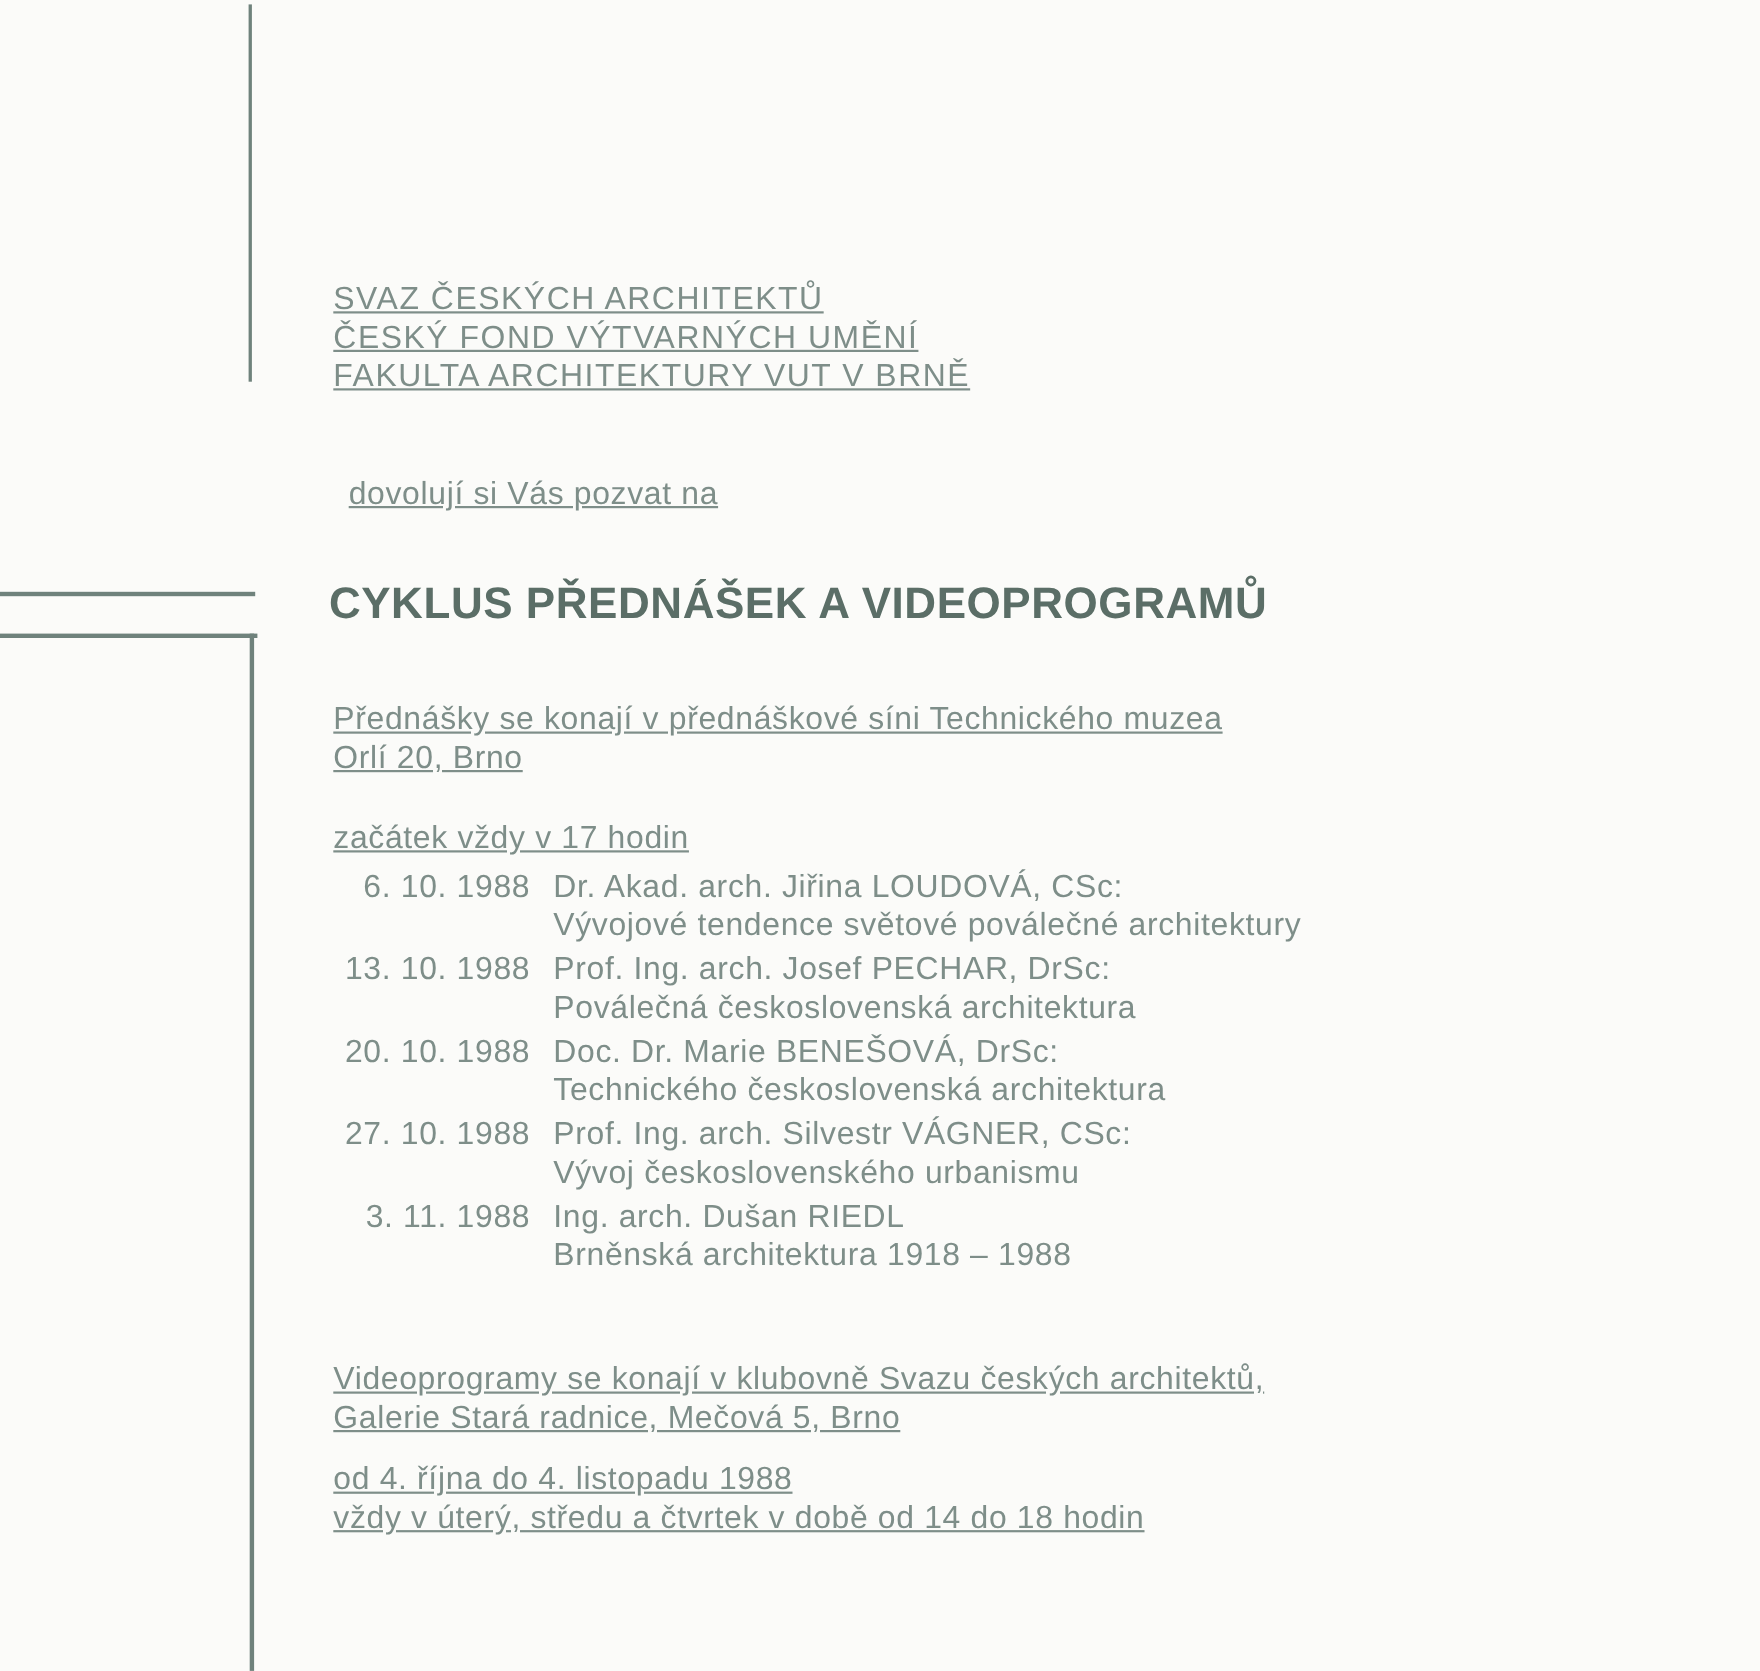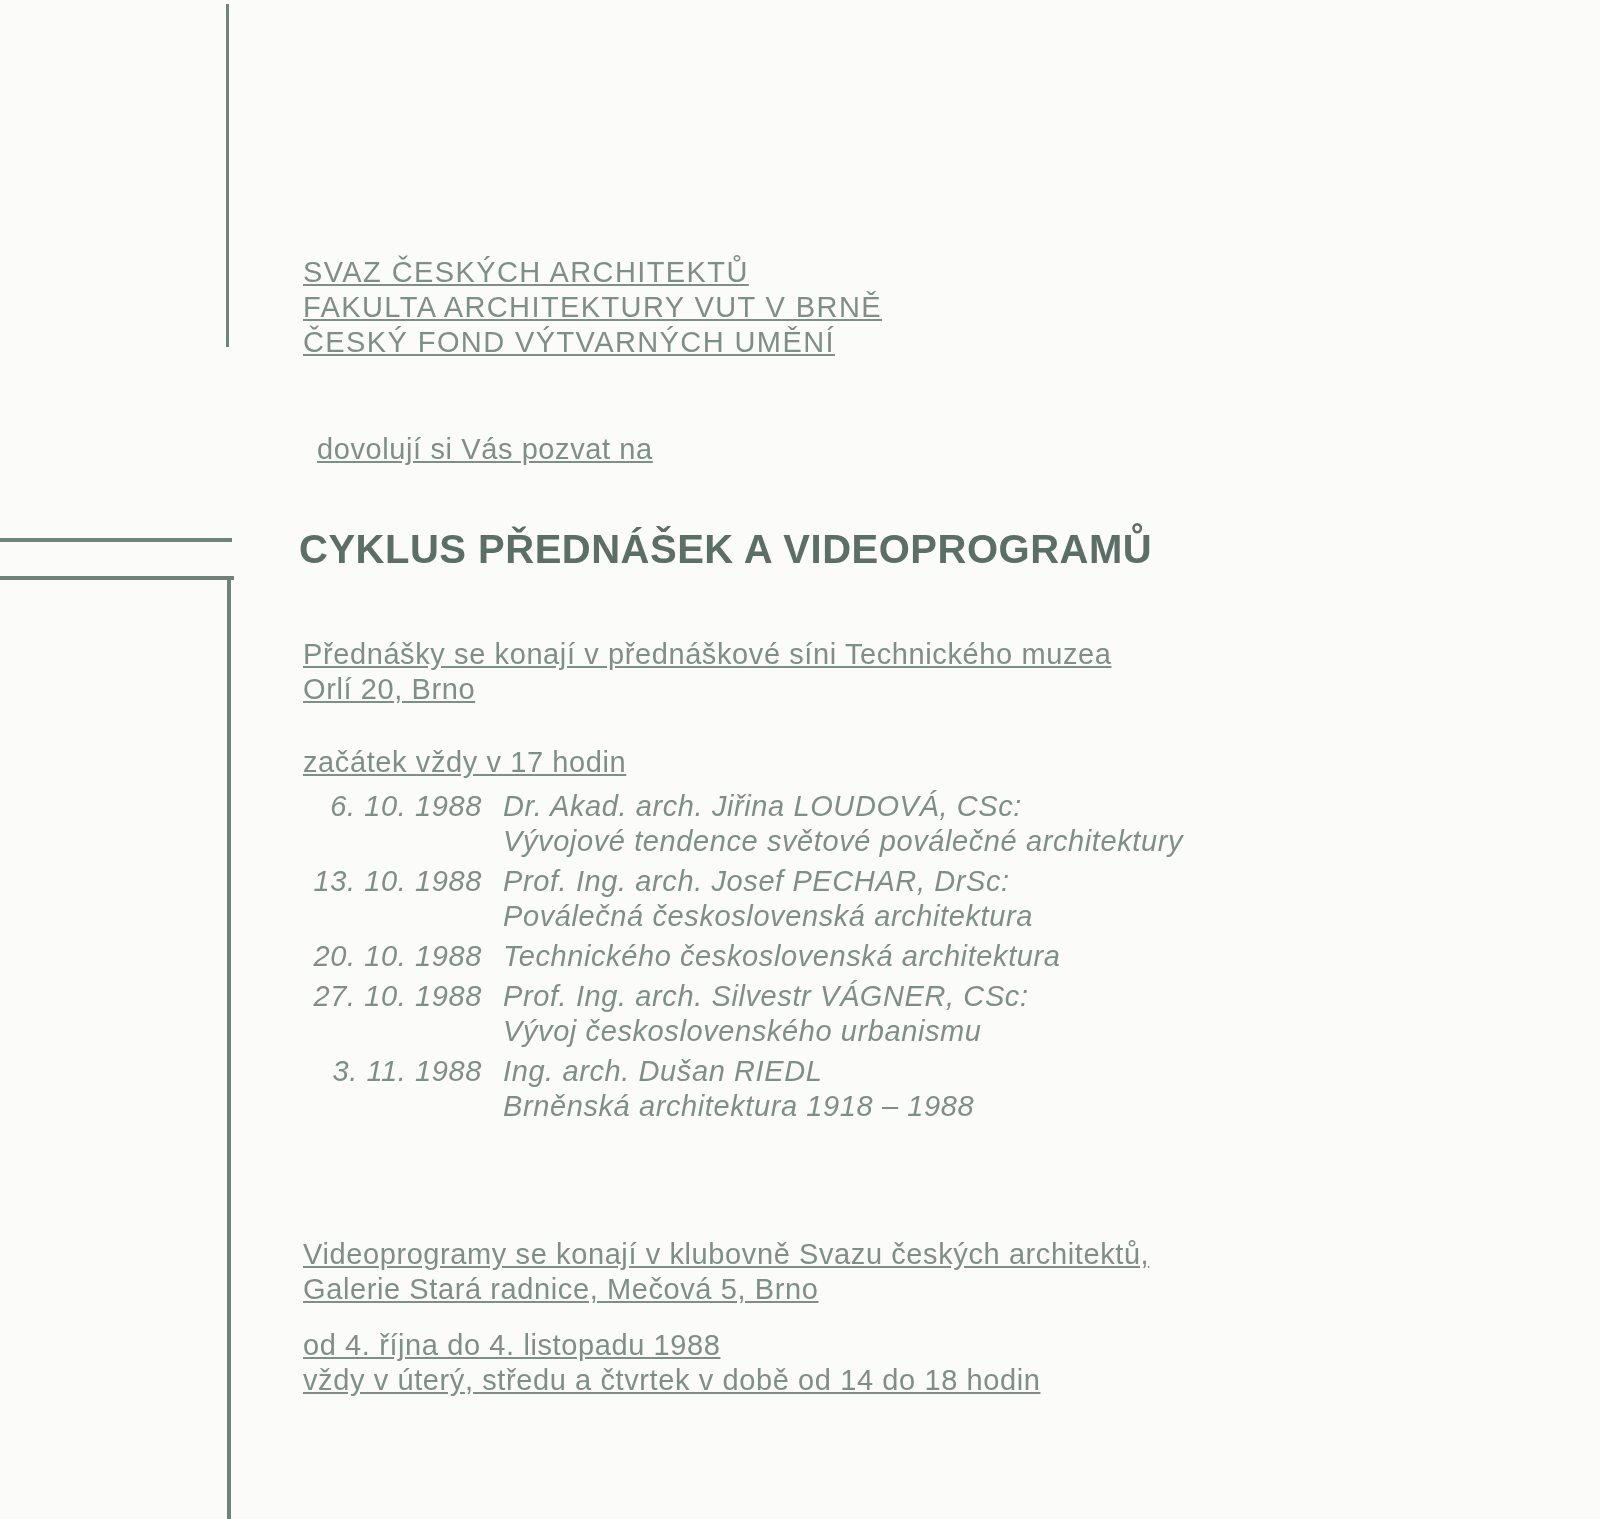--- a/index.html
+++ b/index.html
@@ -71,21 +71,20 @@
     line-height: 35px;
     letter-spacing: 0.6px;
     color: #7e8e89;
   }
   .lecture-row {
     display: grid;
     grid-template-columns: 182px 1fr;
     column-gap: 21px;
     margin-bottom: 5px;
     white-space: nowrap;
-    font-style: italic;
   }
   .lecture-date {
     text-align: right;
   }
   .video-venue-block {
     top: 1237px;
   }
   .video-dates-block {
     top: 1328px;
   }
@@ -93,22 +92,22 @@
 </head>
 <body>
 
 <div class="rule vline-top"></div>
 <div class="rule hline-upper"></div>
 <div class="rule hline-lower"></div>
 <div class="rule vline-bottom"></div>
 
 <div class="txt org-block">
   <div>SVAZ ČESKÝCH ARCHITEKTŮ</div>
+  <div>ČESKÝ FOND VÝTVARNÝCH UMĚNÍ</div>
   <div>FAKULTA ARCHITEKTURY VUT V BRNĚ</div>
-  <div>ČESKÝ FOND VÝTVARNÝCH UMĚNÍ</div>
 </div>
 
 <div class="txt invite-line">dovolují si Vás pozvat na</div>
 
 <div class="main-title">CYKLUS PŘEDNÁŠEK A VIDEOPROGRAMŮ</div>
 
 <div class="txt venue-block">
   <div>Přednášky se konají v přednáškové síni Technického muzea</div>
   <div>Orlí 20, Brno</div>
 </div>
@@ -129,20 +128,21 @@
     <div class="lecture-date">13. 10. 1988</div>
     <div>
       <div>Prof. Ing. arch. Josef PECHAR, DrSc:</div>
       <div>Poválečná československá architektura</div>
     </div>
   </div>
 
   <div class="lecture-row">
     <div class="lecture-date">20. 10. 1988</div>
     <div>
+      <div>Doc. Dr. Marie BENEŠOVÁ, DrSc:</div>
       <div>Technického československá architektura</div>
     </div>
   </div>
 
   <div class="lecture-row">
     <div class="lecture-date">27. 10. 1988</div>
     <div>
       <div>Prof. Ing. arch. Silvestr VÁGNER, CSc:</div>
       <div>Vývoj československého urbanismu</div>
     </div>

